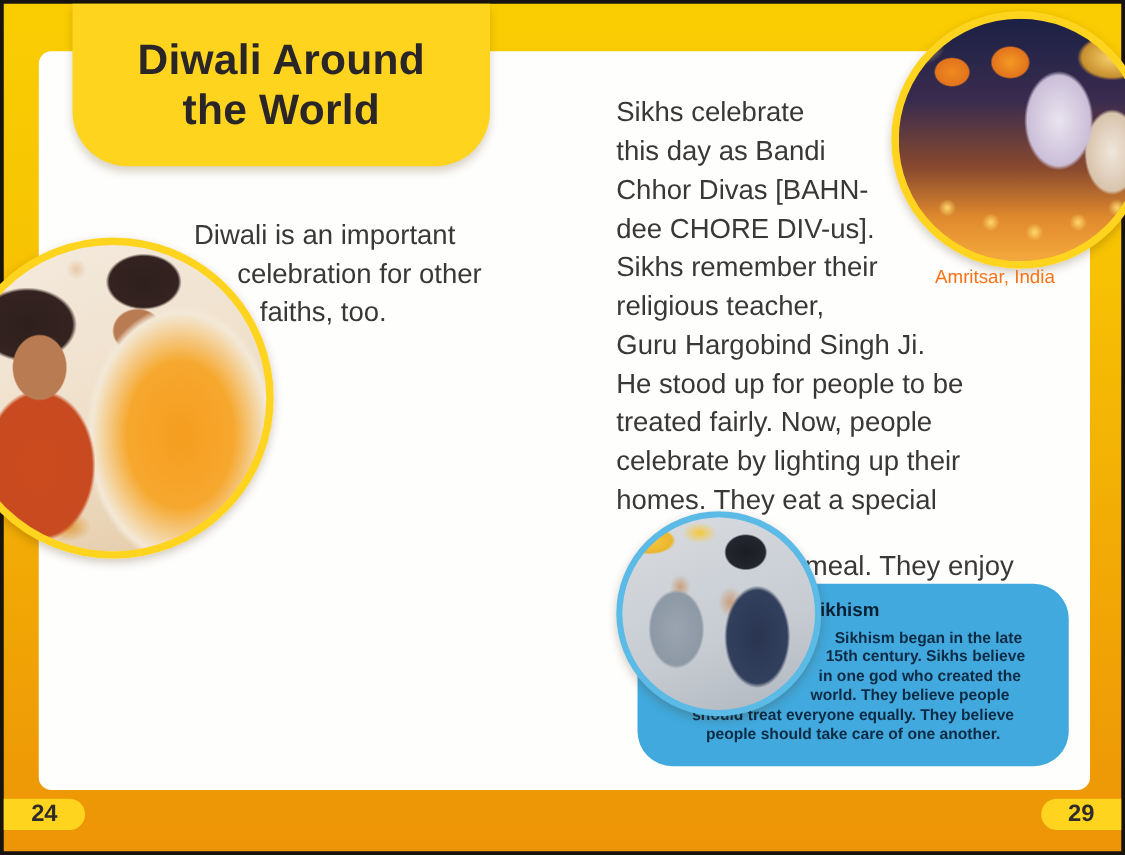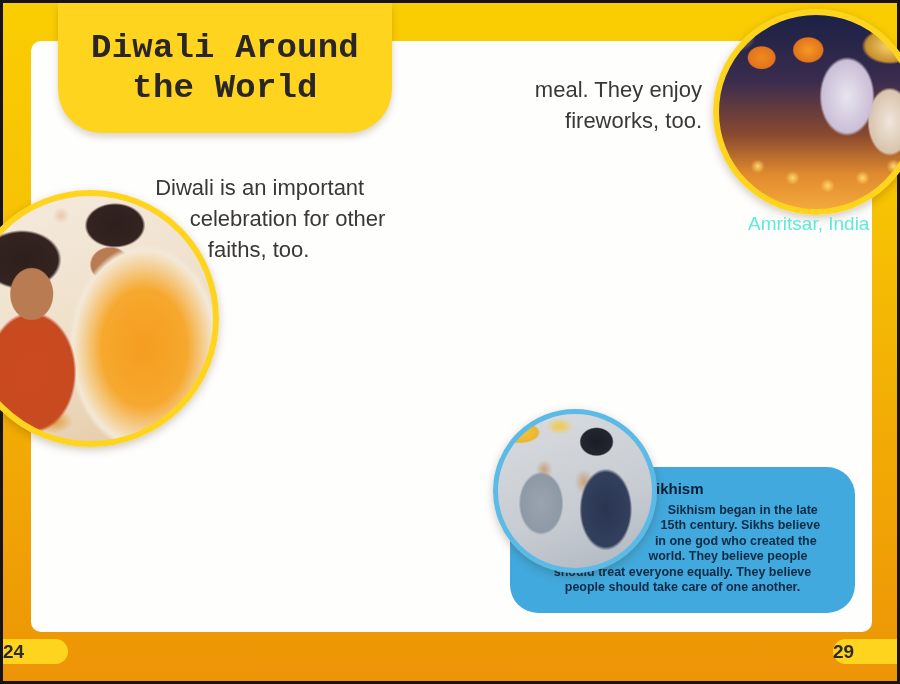--- a/index.html
+++ b/index.html
@@ -17,21 +17,21 @@
   
   .page{
     position:absolute;left:31px;top:41px;width:841px;height:591px;
     background:#FEFEFD;border-radius:10px;z-index:1;
   }
   
   .title-box{
     position:absolute;left:58px;top:3px;width:334px;height:130px;
     background:#FFD41E;border-radius:0 0 44px 44px;z-index:3;
     box-shadow:0 4px 7px rgba(90,60,0,.22);
-    display:flex;align-items:center;justify-content:center;font-family:Liberation Mono, monospace;
+    display:flex;align-items:center;justify-content:center;
   }
   .title-text{
     white-space:pre-line;text-align:center;
     font-size:34px;line-height:40px;font-weight:bold;color:#2A2627;
     letter-spacing:.2px;
   }
   
   .col{position:absolute;z-index:3;color:#3A3737;font-size:22px;line-height:31px;font-weight:500;}
   .left-col{left:45px;top:150px;width:365px;}
   .right-col{left:493px;top:52px;width:352px;}
@@ -88,41 +88,41 @@
       radial-gradient(14px 18px at 56% 44%,#C8A07E 0%,transparent 70%),
       radial-gradient(34px 48px at 28% 58%,#9AA4B0 0%,#8E99A6 60%,transparent 66%),
       radial-gradient(12px 14px at 30% 36%,#C8A07E 0%,transparent 70%),
       radial-gradient(30px 16px at 14% 12%,#F6C93E 0%,#EBB62F 60%,transparent 70%),
       radial-gradient(20px 12px at 40% 8%,#F6C93E 0%,transparent 70%),
       linear-gradient(160deg,#D9DCE0 0%,#C7CCD2 60%,#AEB6BE 100%);
   }
   
   .caption{
     position:absolute;left:748px;top:213px;z-index:4;
-    font-size:19px;color:#5eead4;font-weight:500;
+    font-size:15px;color:#f97316;font-weight:500;
   }
   
   .info-box{
     position:absolute;left:510px;top:467px;width:345px;height:146px;
     background:#41A9DD;border-radius:28px;z-index:3;
     padding:12px 14px 10px 14px;box-sizing:border-box;color:#0E2B45;
   }
   .spacer-prayer{
     float:left;width:150px;height:120px;
     shape-outside:circle(76px at 46px 9px);
   }
   .info-heading{font-size:15px;line-height:20px;font-weight:bold;color:#0B1F33;margin:0 0 4px 0;}
   .info-text{
     white-space:pre-line;text-align:center;
     font-size:12.5px;line-height:15.4px;font-weight:bold;margin:0;
   }
   
   .tab{
     position:absolute;top:639px;height:25px;background:#FFD41E;z-index:2;
-    display:flex;align-items:center;justify-content:flex-start;
+    display:flex;align-items:center;justify-content:center;
     font-size:19px;font-weight:bold;color:#2F2B28;
   }
   .tab-left{left:3px;width:65px;border-radius:0 13px 13px 0;}
   .tab-right{left:833px;width:64px;border-radius:13px 0 0 13px;}
 </style>
 </head>
 <body>
 
 <div id="root">
   <div class="frame">
@@ -137,20 +137,31 @@
   </div>
 
   <div class="col left-col">
     <div class="spacer-left-photo"></div>
     <p class="para">Diwali is an important
 celebration for other faiths, too.</p>
   </div>
 
   <div class="col right-col">
     <div class="spacer-amritsar"></div>
+    <p class="para">Sikhs celebrate
+this day as Bandi
+Chhor Divas [BAHN-
+dee CHORE DIV-us].
+Sikhs remember their
+religious teacher,
+Guru Hargobind Singh Ji.
+He stood up for people to be
+treated fairly. Now, people
+celebrate by lighting up their
+homes. They eat a special</p>
     <p class="para wrap-right">meal. They enjoy
 fireworks, too.</p>
   </div>
 
   <div class="photo photo-family"></div>
   <div class="photo photo-amritsar"></div>
   <div class="photo photo-prayer"></div>
 
   <div class="caption">Amritsar, India</div>
 

